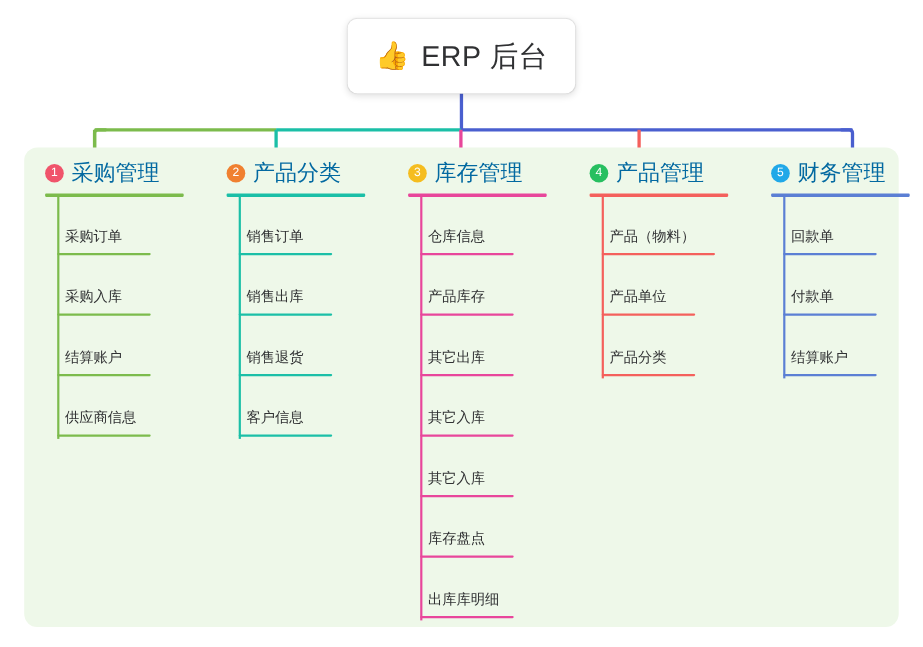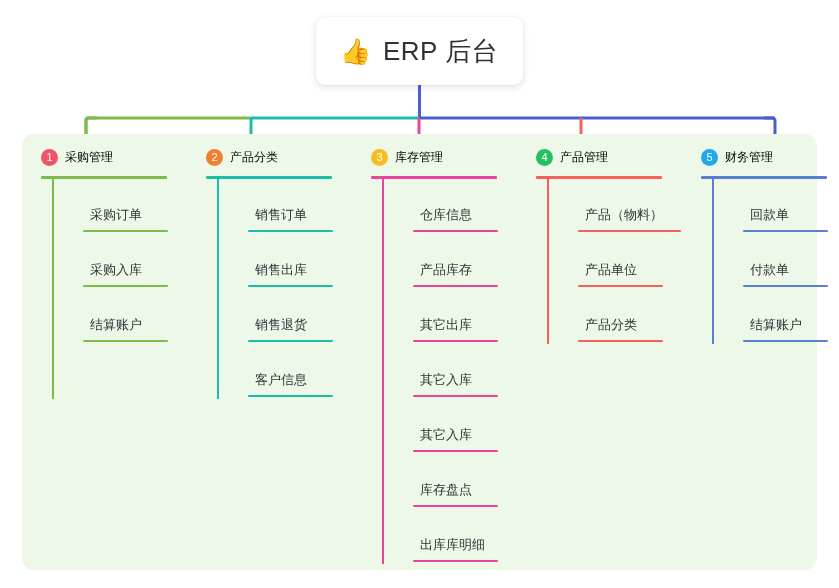--- a/index.html
+++ b/index.html
@@ -97,22 +97,22 @@
     border-radius: 50%;
     color: #ffffff;
     font-size: 11px;
     line-height: 17px;
     text-align: center;
     flex: none;
     font-weight: normal;
   }
 
   .col-title {
-    font-size: 12px;
-    color: #000000;
+    font-size: 20px;
+    color: #0369a1;
     white-space: nowrap;
   }
 
   .col-rule {
     position: absolute;
     left: 19px;
     top: 42px;
     height: 3px;
     width: 126px;
     border-radius: 1px;
@@ -123,21 +123,20 @@
     left: 30px;
     top: 45px;
     width: 2px;
   }
 
   .items {
     position: absolute;
     left: 0;
     top: 45px;
     width: 165px;
-    padding-left: 31px;
   }
 
   .item {
     position: relative;
     height: 55px;
   }
 
   .item-label {
     position: absolute;
     left: 37px;
@@ -204,20 +203,24 @@
             <div class="item-rule" style="background: rgb(124, 187, 76); width: 85px;"></div>
           </div>
           <div class="item">
             <span class="item-label">采购入库</span>
             <div class="item-rule" style="background: rgb(124, 187, 76); width: 85px;"></div>
           </div>
           <div class="item">
             <span class="item-label">结算账户</span>
             <div class="item-rule" style="background: rgb(124, 187, 76); width: 85px;"></div>
           </div>
+          <div class="item">
+            <span class="item-label">供应商信息</span>
+            <div class="item-rule" style="background: rgb(124, 187, 76); width: 85px;"></div>
+          </div>
         </div>
       </div>
       <div class="column" style="left: 165px;">
         <div class="col-header">
           <span class="col-badge" style="background: rgb(240, 128, 48);">2</span>
           <span class="col-title">产品分类</span>
         </div>
         <div class="col-rule" style="background: rgb(27, 191, 167);"></div>
         <div class="col-spine" style="background: rgb(27, 191, 167); height: 220px;"></div>
         <div class="items">

